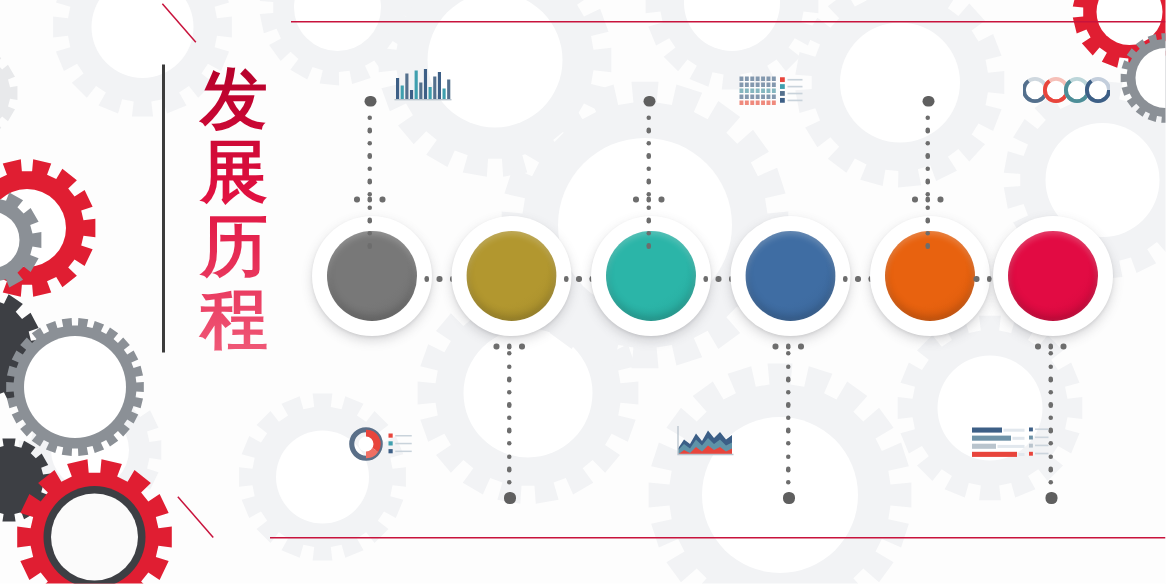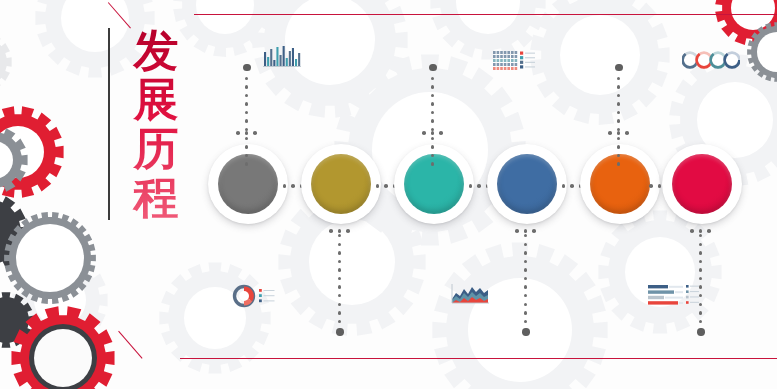--- a/index.html
+++ b/index.html
@@ -22,21 +22,21 @@
     position:absolute;top:-6px;left:130px;width:1.4px;height:34px;
     background:#c8133c;transform-origin:bottom center;transform:rotate(-41deg);
   }
   .frame-diag-bottom{
     position:absolute;bottom:22px;left:118px;width:1.4px;height:36px;
     background:#c8133c;transform-origin:top center;transform:rotate(-41deg);
   }
 
   
   .title-wrap{
-    position:absolute;left:108px;top:28px;width:86px;height:192px;
+    position:absolute;left:108px;top:43px;width:86px;height:192px;
   }
   .title-rule{
     position:absolute;left:0;top:0;width:2px;height:192px;background:#3c3c3c;
   }
   .title-text{
     position:absolute;left:12px;top:-2px;width:72px;
     font-size:45px;line-height:49px;font-weight:bold;
     letter-spacing:0px;
     color:#cf0f32;
     background:linear-gradient(180deg,#b4002a 0%,#e0103f 45%,#f05a78 100%);

